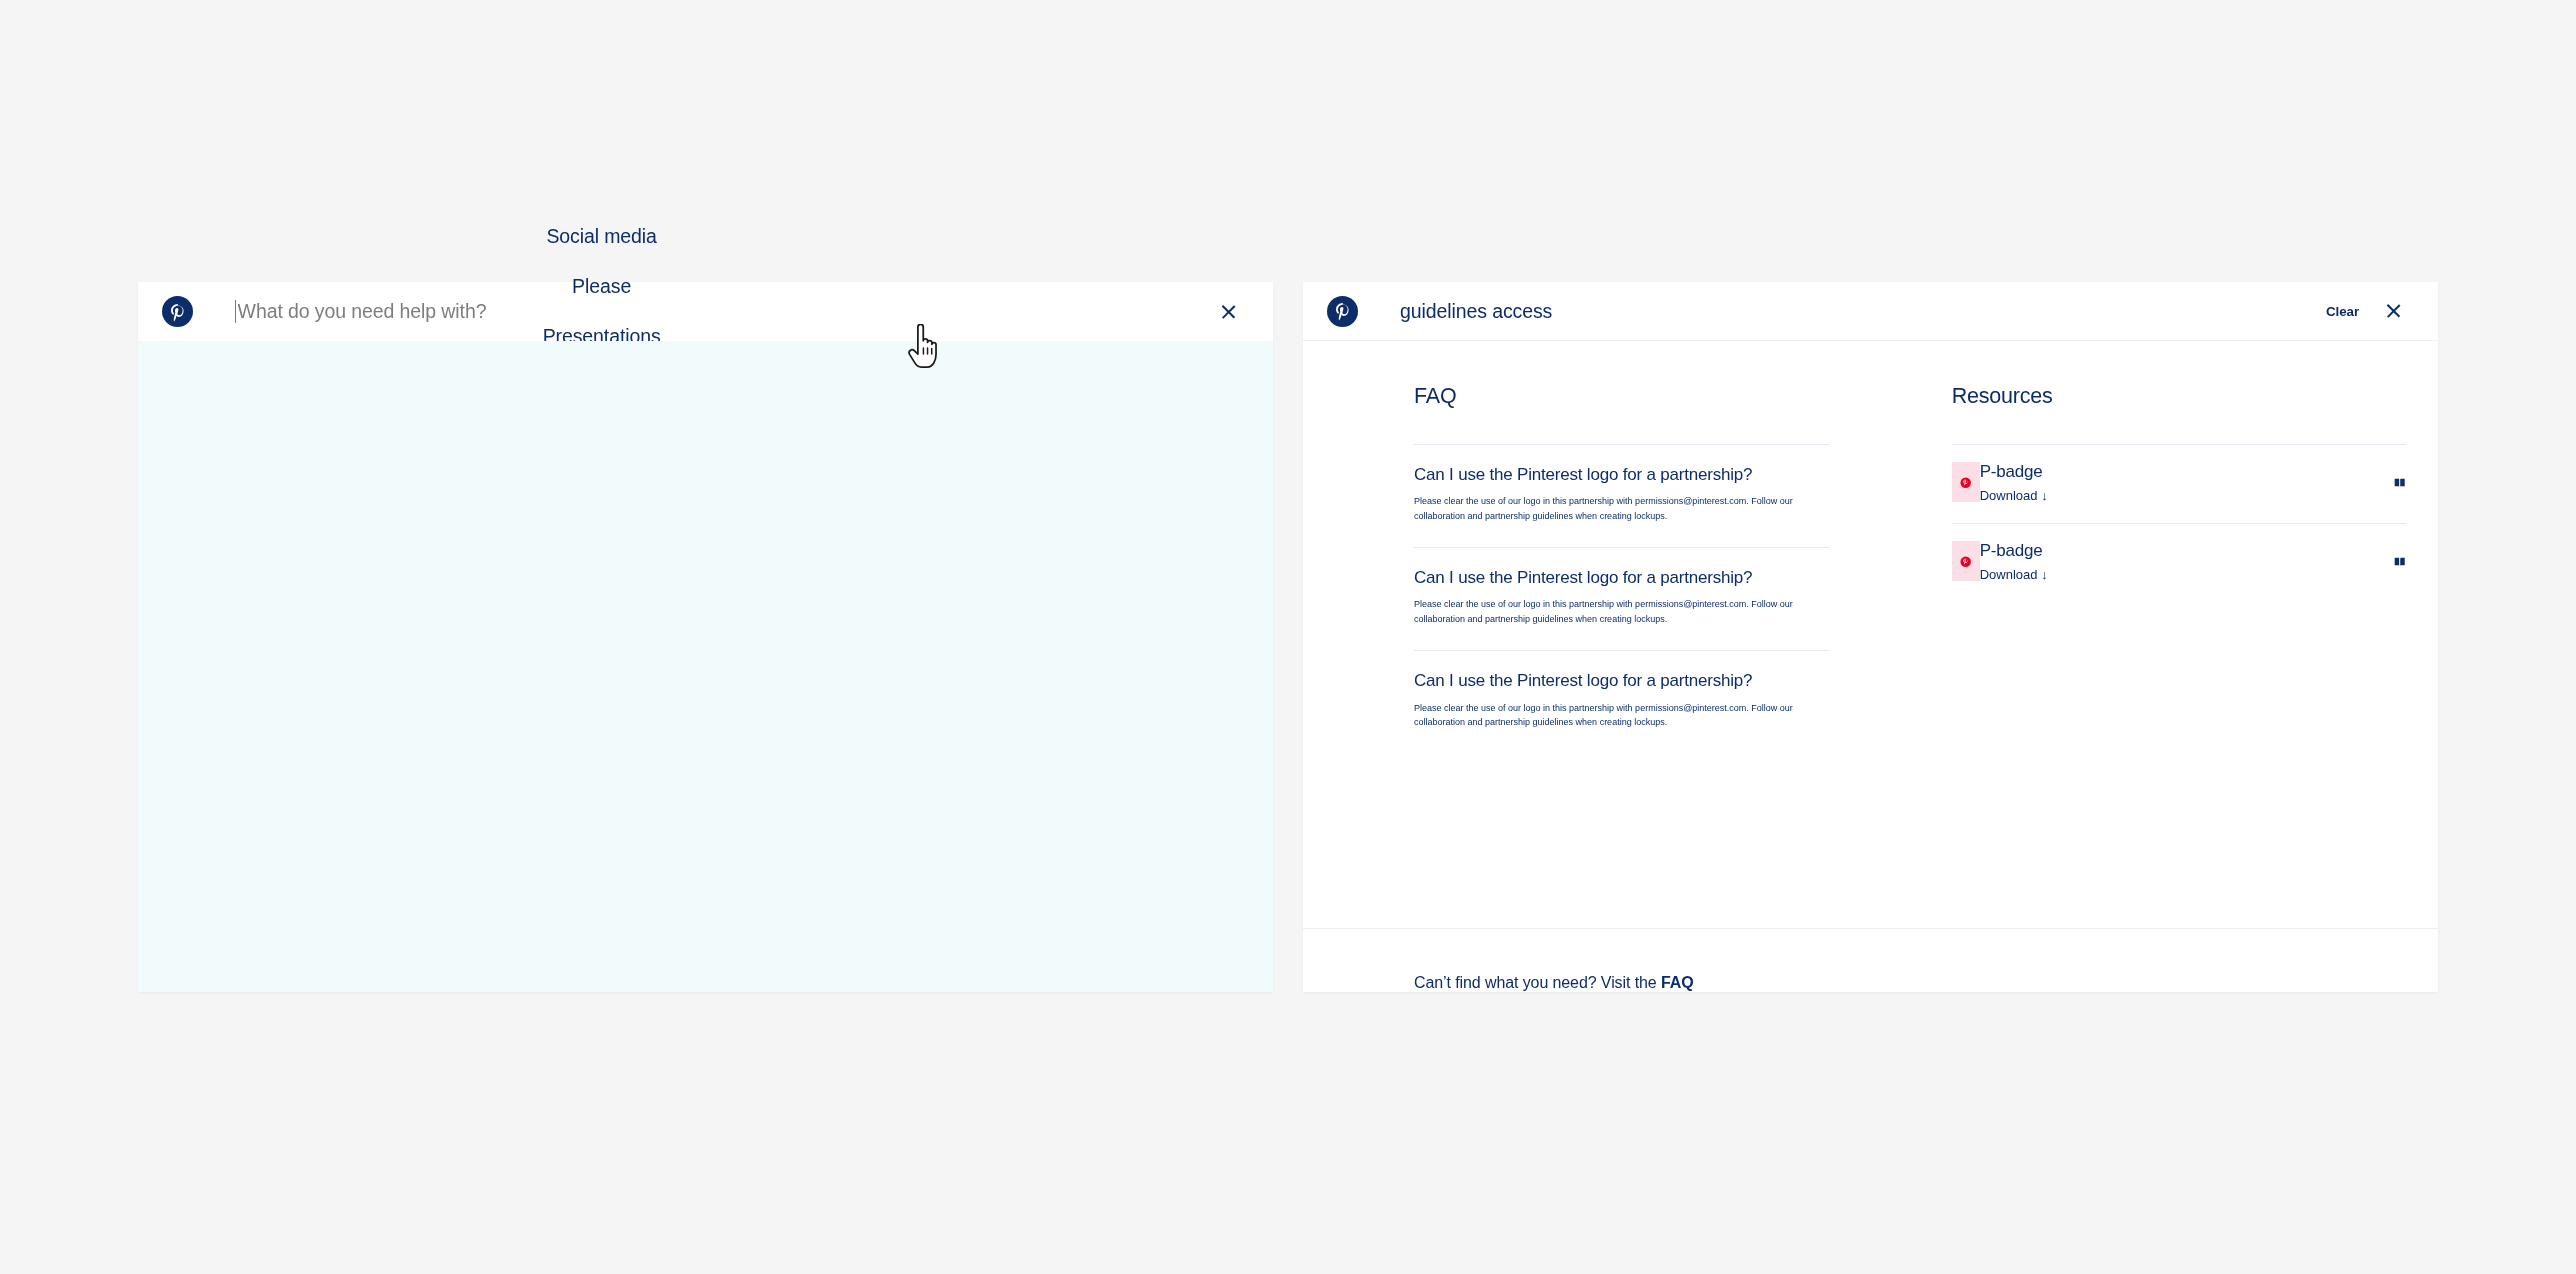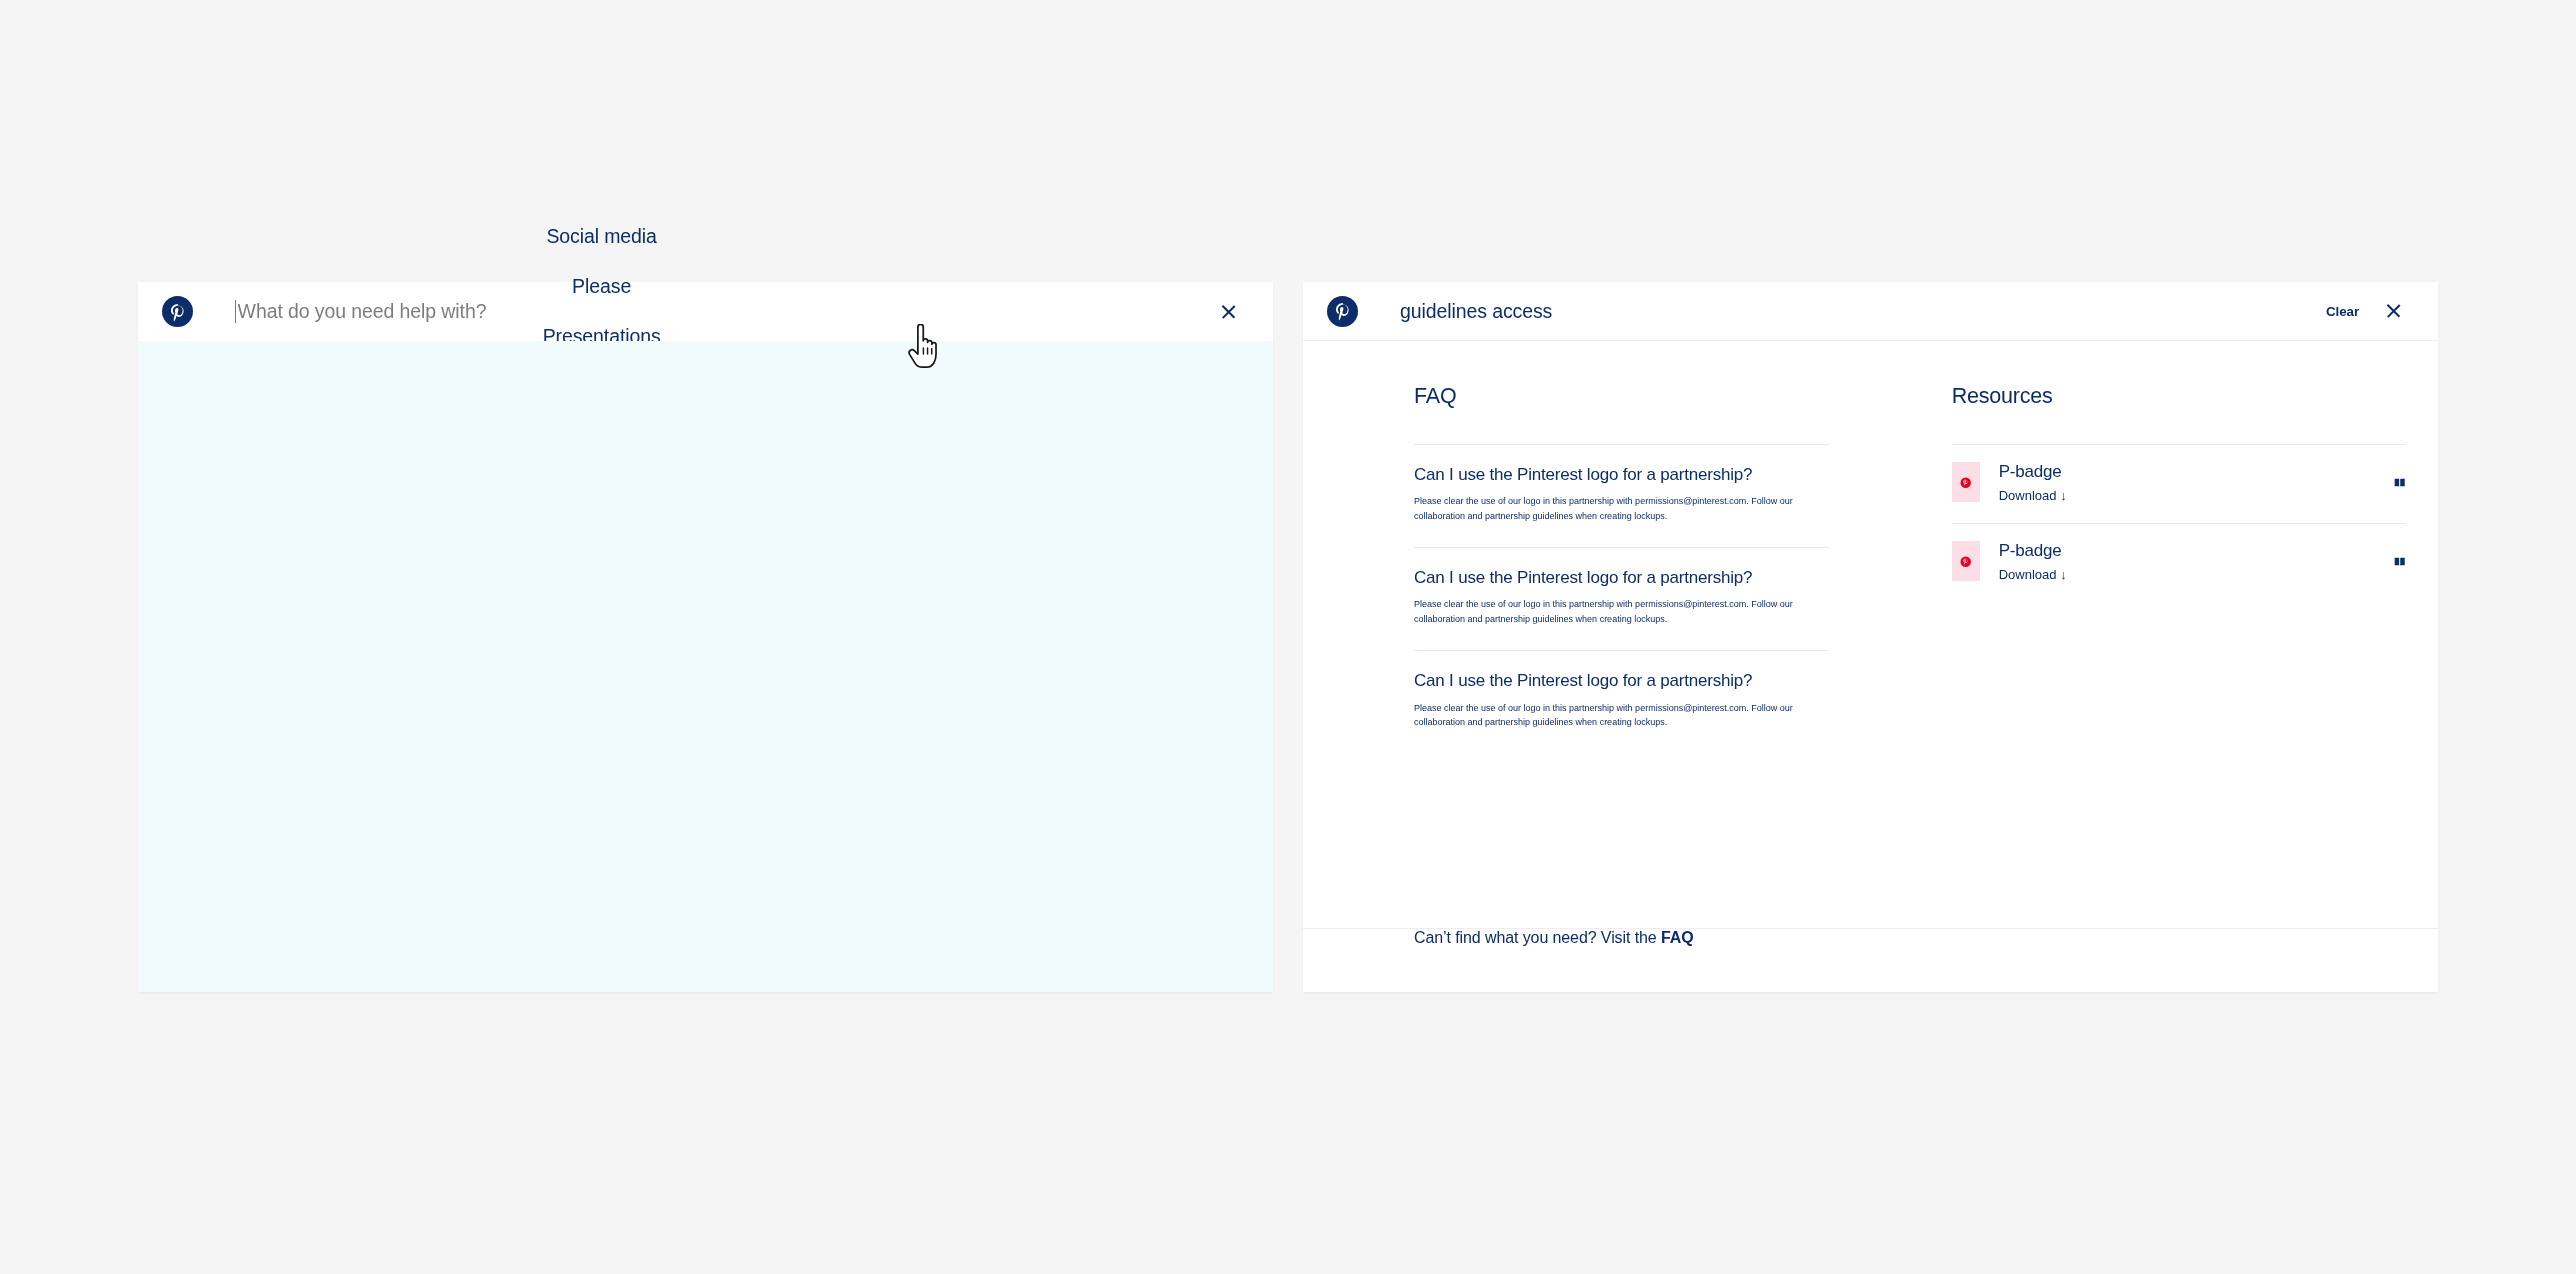--- a/index.html
+++ b/index.html
@@ -229,21 +229,21 @@
   .res-thumb {
     width: 28px;
     height: 40px;
     background: #fcdfe6;
     display: flex;
     align-items: center;
     justify-content: center;
     flex: none;
   }
   .res-thumb svg { display: block; }
-  .res-text { margin-left: 19px; }
+  .res-text { }
   .res-name {
     font-size: 17px;
     color: #0d2d69;
     letter-spacing: -0.2px;
     line-height: 1.2;
   }
   .res-dl {
     font-size: 13px;
     color: #0d2d69;
     margin-top: 5.4px;
@@ -255,21 +255,21 @@
     cursor: pointer;
     display: flex;
     align-items: center;
   }
 
   #right-footer {
     flex: none;
     height: 64px;
     border-top: 0.7px solid #eceef2;
     display: flex;
-    align-items: flex-start;
+    align-items: flex-end;
     padding-left: 111px;
     box-sizing: border-box;
     margin-top: 48px;
   }
   #footer-text {
     font-size: 16px;
     color: #0d2d69;
     letter-spacing: -0.1px;
   }
   #footer-text b { font-weight: 700; cursor: pointer; }

